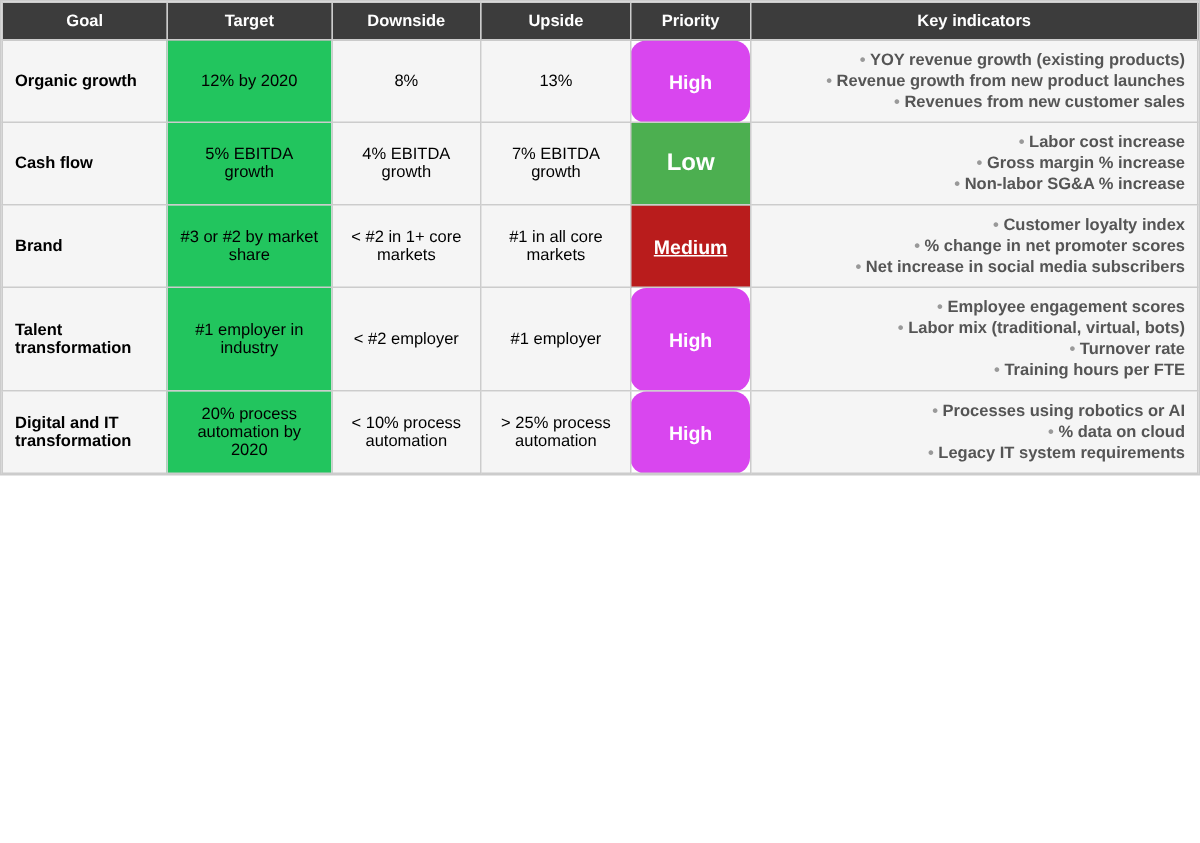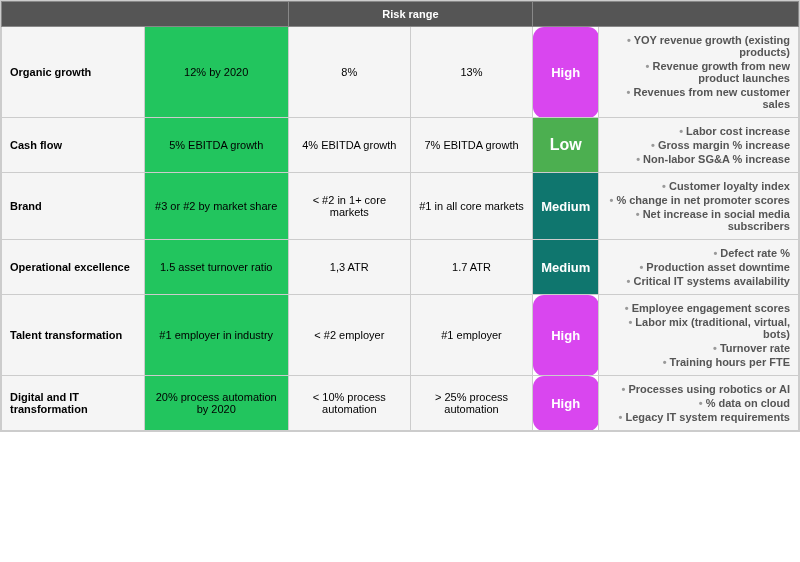--- a/index.html
+++ b/index.html
@@ -55,24 +55,25 @@
       font-size: 13px;
       border-radius: 11px;
     }
     td.priority-low {
       background-color: #4caf50;
       color: #fff;
       font-weight: bold;
       font-size: 16px;
     }
     td.priority-medium {
-      background-color: #0f766e;
+      background-color: #b91c1c;
       color: #fff;
       font-weight: bold;
       font-size: 13px;
+      text-decoration: underline;
     }
     td.key-indicators {
       text-align: right;
       background: #f5f5f5;
       font-size: 11px;
       color: #333;
       font-weight: bold;
     }
     td.key-indicators ul {
       list-style: none;
@@ -100,23 +101,26 @@
     .col-priority { width: 80px; }
     .col-key { width: 300px; }
   </style>
 </head>
 <body>
 
 <div class="table-wrapper">
   <table>
     <thead>
       <tr>
-        <th colspan="2" style="background:#555; border:1px solid #888;"></th>
-        <th colspan="2" class="risk-range-header" style="background:#555; border:1px solid #888;">Risk range</th>
-        <th colspan="2" style="background:#555; border:1px solid #888;"></th>
+        <th class="col-goal">Goal</th>
+        <th class="col-target">Target</th>
+        <th class="col-downside">Downside</th>
+        <th class="col-upside">Upside</th>
+        <th class="col-priority">Priority</th>
+        <th class="col-key">Key indicators</th>
       </tr>
     </thead>
     <tbody id="table-body">
     <tr class="data-row">
           <td class="goal">Organic growth</td>
           <td class="target">12% by 2020</td>
           <td class="downside">8%</td>
           <td class="upside">13%</td>
           <td class="priority-high">High</td>
           <td class="key-indicators">
@@ -149,34 +153,20 @@
           <td class="priority-medium">Medium</td>
           <td class="key-indicators">
             <ul>
               <li>Customer loyalty index</li>
               <li>% change in net promoter scores</li>
               <li>Net increase in social media subscribers</li>
             </ul>
           </td>
         </tr>
         <tr class="data-row">
-          <td class="goal">Operational excellence</td>
-          <td class="target">1.5 asset turnover ratio</td>
-          <td class="downside">1,3 ATR</td>
-          <td class="upside">1.7 ATR</td>
-          <td class="priority-medium">Medium</td>
-          <td class="key-indicators">
-            <ul>
-              <li>Defect rate %</li>
-              <li>Production asset downtime</li>
-              <li>Critical IT systems availability</li>
-            </ul>
-          </td>
-        </tr>
-        <tr class="data-row">
           <td class="goal">Talent transformation</td>
           <td class="target">#1 employer in industry</td>
           <td class="downside">&lt; #2 employer</td>
           <td class="upside">#1 employer</td>
           <td class="priority-high">High</td>
           <td class="key-indicators">
             <ul>
               <li>Employee engagement scores</li>
               <li>Labor mix (traditional, virtual, bots)</li>
               <li>Turnover rate</li>

